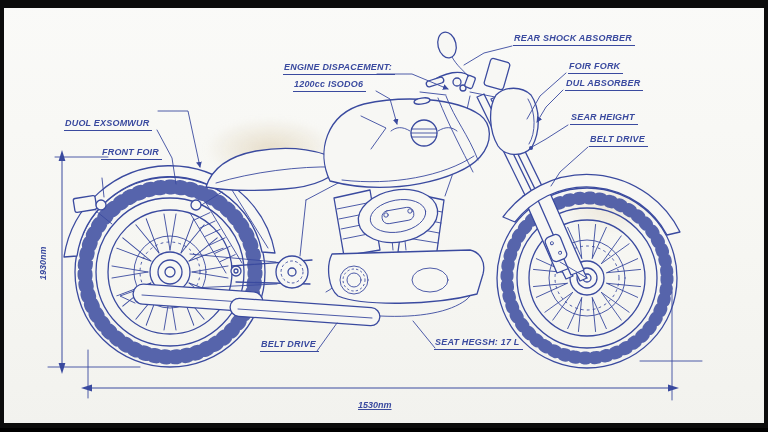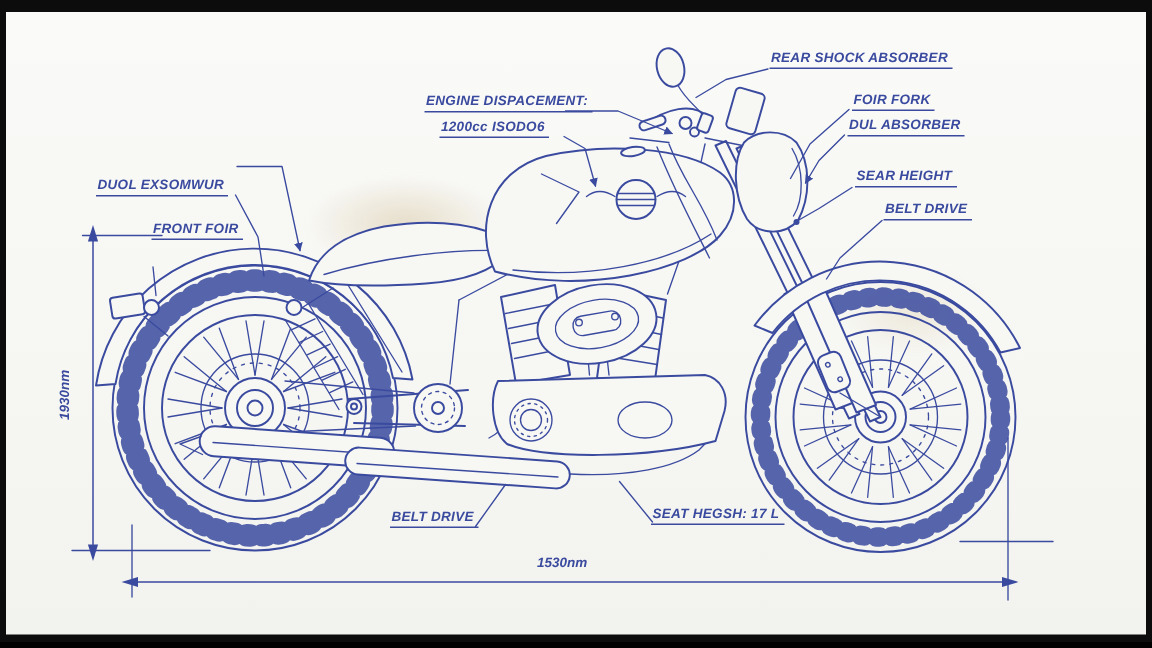--- a/index.html
+++ b/index.html
@@ -288,20 +288,20 @@
   <div class="callout" style="left:565px;top:78px;">DUL ABSORBER</div>
   <div class="callout" style="left:570px;top:112px;">SEAR HEIGHT</div>
   <div class="callout" style="left:589px;top:134px;">BELT DRIVE</div>
   <div class="callout" style="left:283px;top:62px;">ENGINE DISPACEMENT:</div>
   <div class="callout" style="left:293px;top:79px;">1200cc  ISODO6</div>
   <div class="callout" style="left:101px;top:99px;margin-top:48px;">FRONT FOIR</div>
   <div class="callout" style="left:64px;top:118px;">DUOL EXSOMWUR</div>
   <div class="callout" style="left:260px;top:339px;">BELT DRIVE</div>
   <div class="callout" style="left:434px;top:337px;">SEAT HEGSH: 17 L</div>
 
-  <div class="dim-label" style="left:358px;top:370px;">1530nm</div>
+  <div class="dim-label" style="left:358px;top:400px;text-decoration:underline;">1530nm</div>
   <div class="dim-label v-label" style="left:38px;top:280px;">1930nm</div>
 
   <div class="bar bar-top"></div>
   <div class="bar bar-bottom"></div>
   <div class="bar bar-left"></div>
   <div class="bar bar-right"></div>
 </div>
 
 </body></html>

